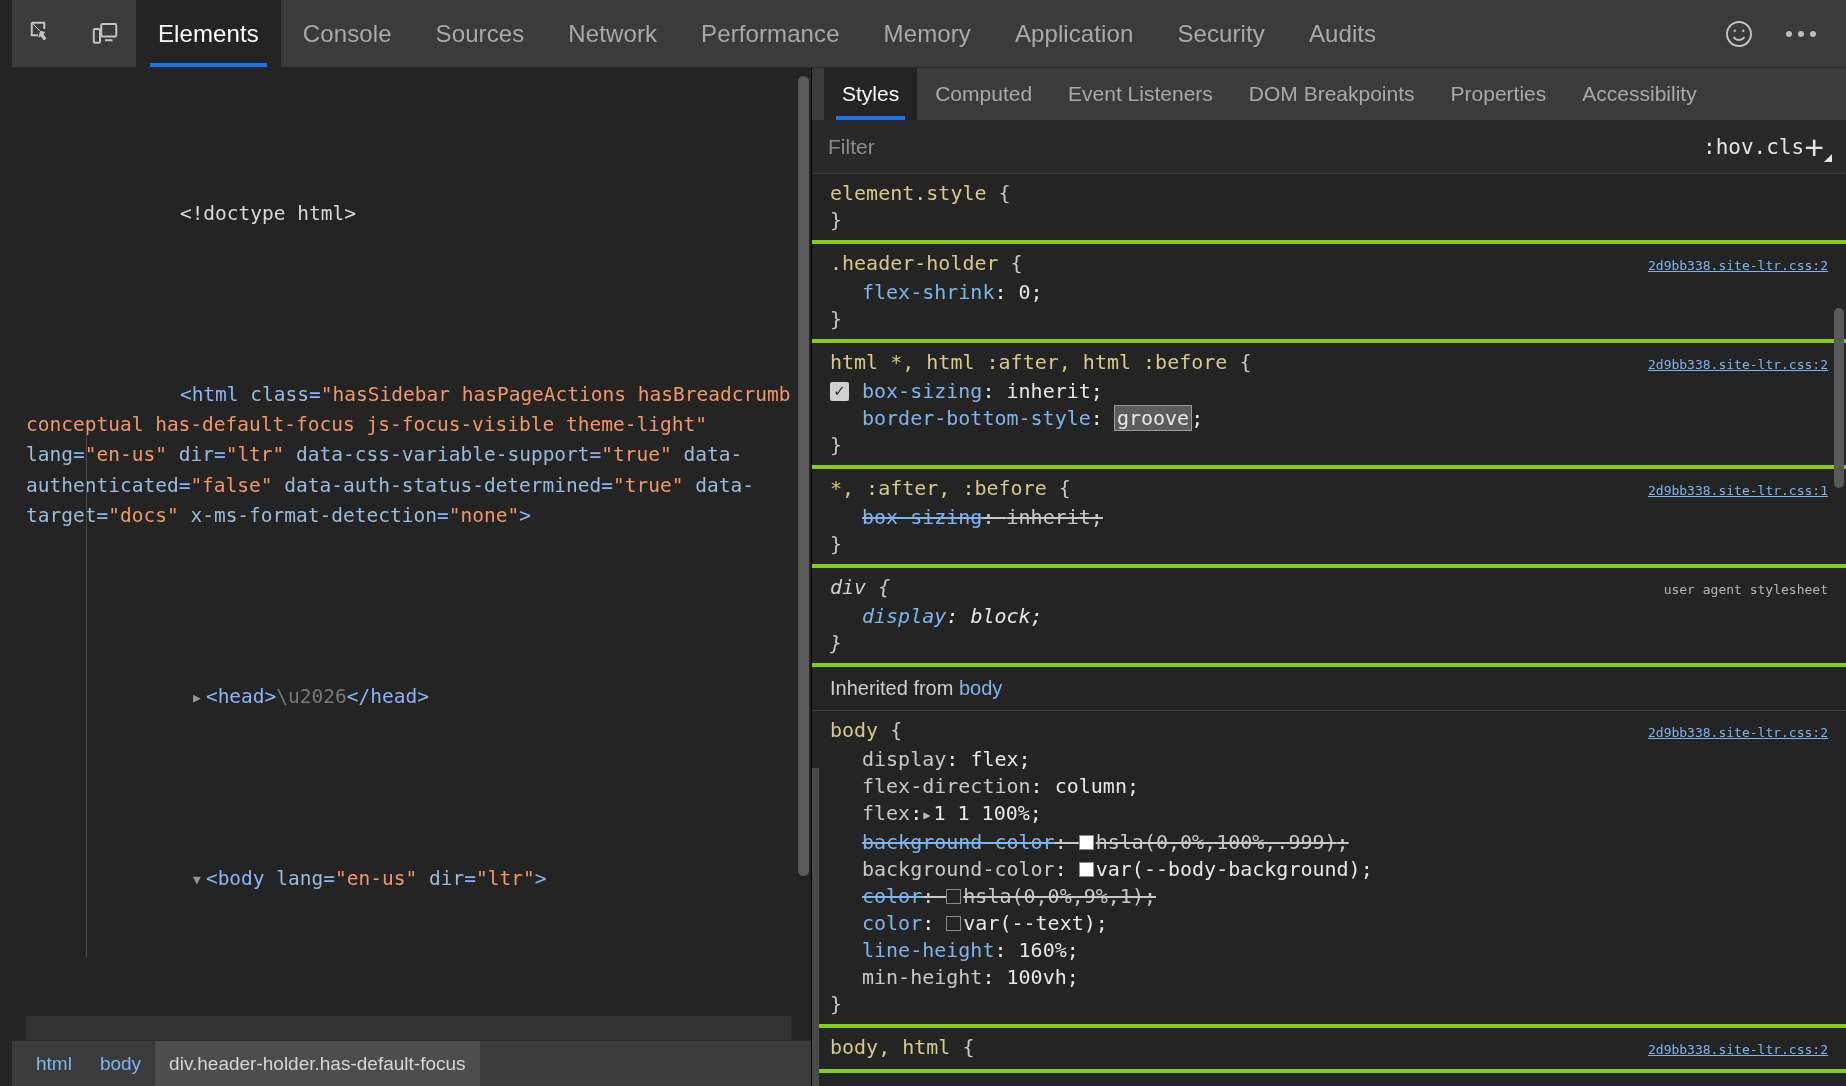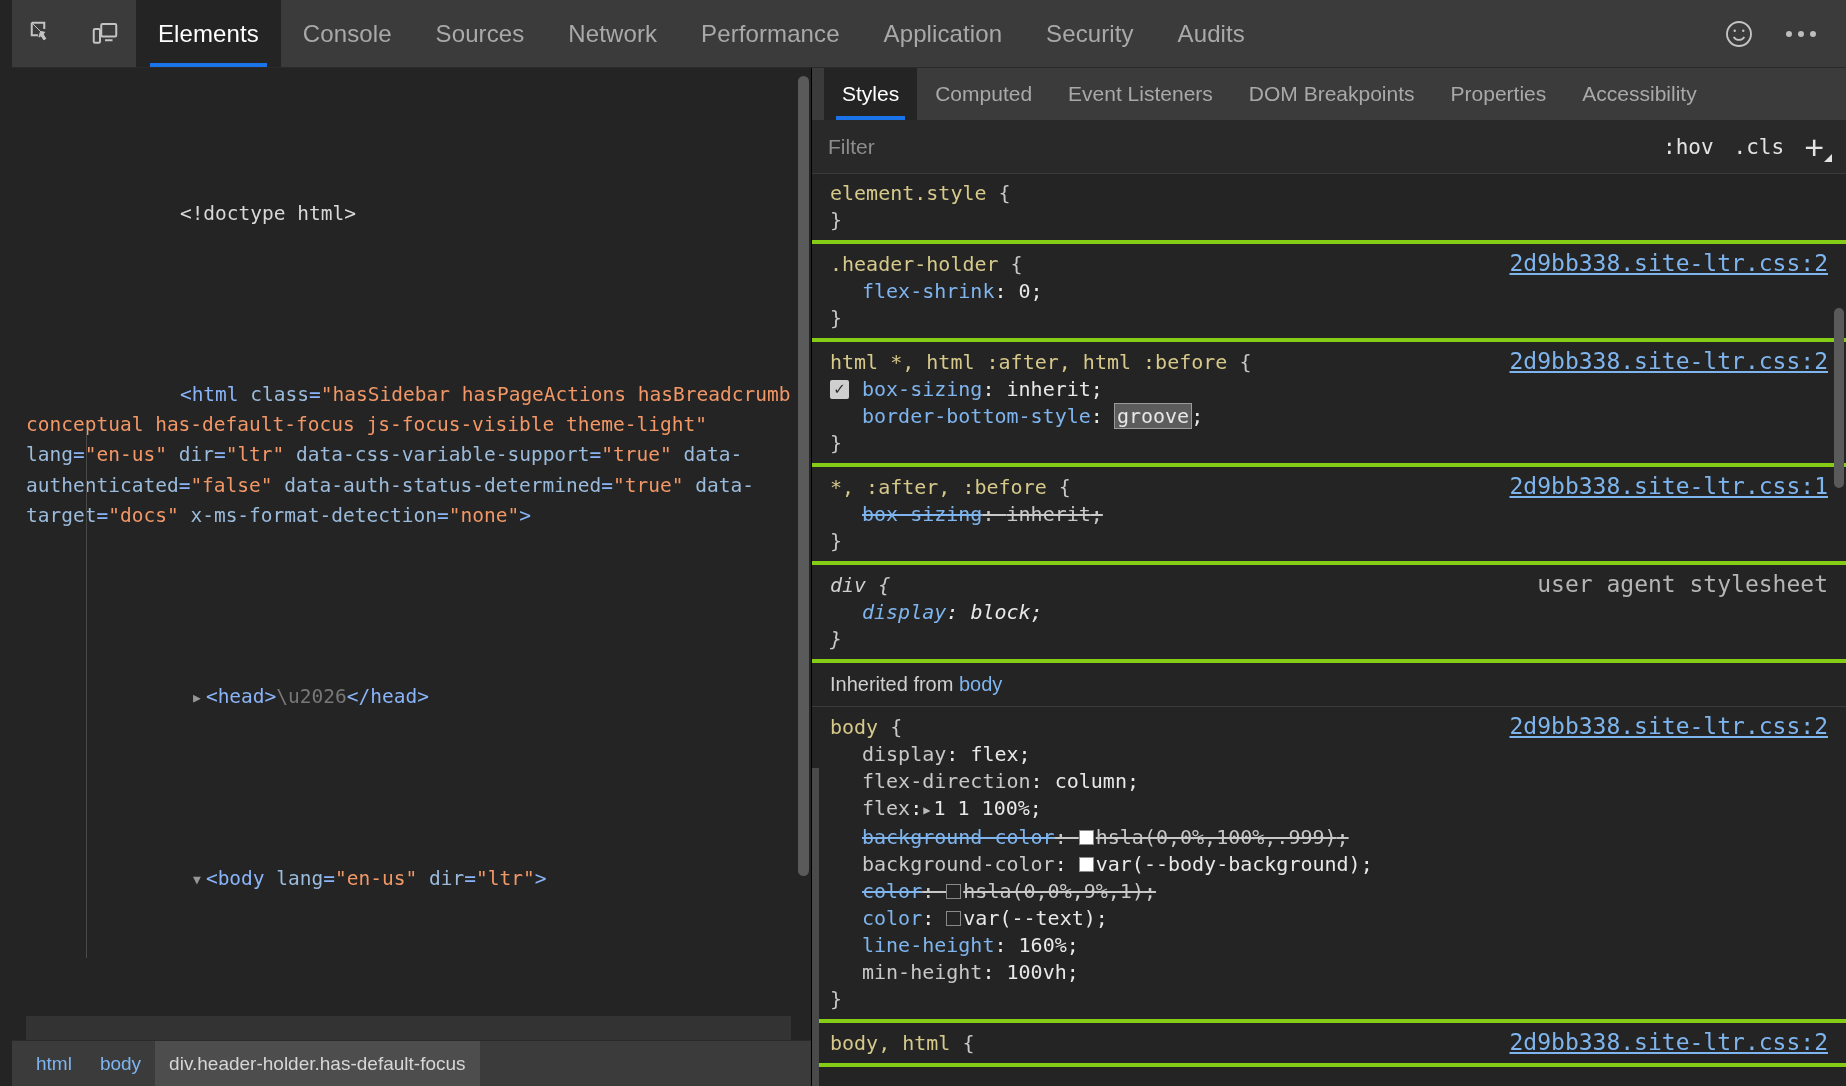--- a/index.html
+++ b/index.html
@@ -219,21 +219,20 @@
     background: transparent;
     border: none;
     outline: none;
     color: #cfcfcf;
     font-size: 21px;
     font-family: "Liberation Sans", sans-serif;
   }
   .filter-input::placeholder { color: #8d8d8d; }
   .filter-btns {
     display: flex; align-items: center;
-    gap: 20px;
     padding: 0 14px 0 10px;
     height: 100%;
   }
   .fbtn {
     font-family: "DejaVu Sans Mono", monospace;
     font-size: 21px;
     color: #e3e3e3;
     cursor: pointer;
     white-space: nowrap;
   }
@@ -274,21 +273,21 @@
     padding: 0 18px 0 18px;
     white-space: nowrap;
   }
   .selector { color: #d6c98a; }
   .selector.ua { color: #cfcfcf; font-style: italic; }
   .brace { color: #c8c8c8; }
   .origin {
     margin-left: auto;
     color: #7fb5ef;
     text-decoration: underline;
-    font-size: 23px;
+    font-size: 13px;
     cursor: pointer;
     white-space: nowrap;
   }
   .origin.ua {
     color: #b5b5b5;
     text-decoration: none;
   }
   .decl {
     padding-left: 50px;
     white-space: nowrap;
@@ -391,20 +390,23 @@
           <span>Console</span>
         </div>
       <div class="tb-tab">
           <span>Sources</span>
         </div>
       <div class="tb-tab">
           <span>Network</span>
         </div>
       <div class="tb-tab">
           <span>Performance</span>
+        </div>
+      <div class="tb-tab">
+          <span>Memory</span>
         </div>
       <div class="tb-tab">
           <span>Application</span>
         </div>
       <div class="tb-tab">
           <span>Security</span>
         </div>
       <div class="tb-tab">
           <span>Audits</span>
         </div>

